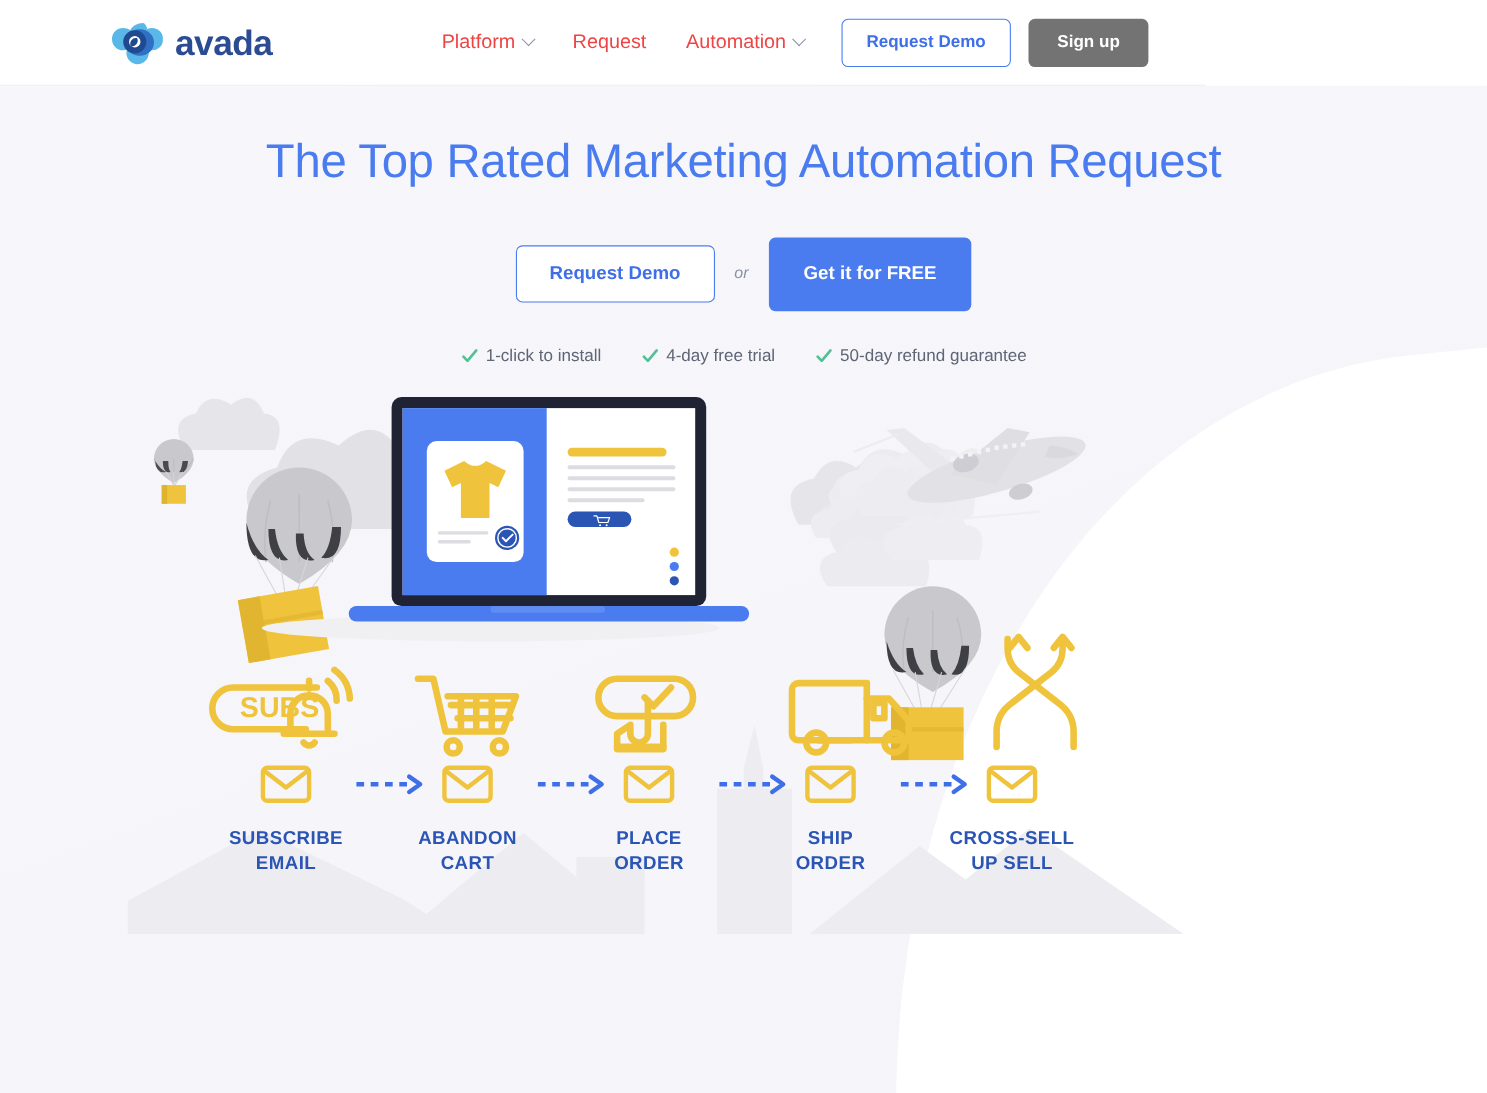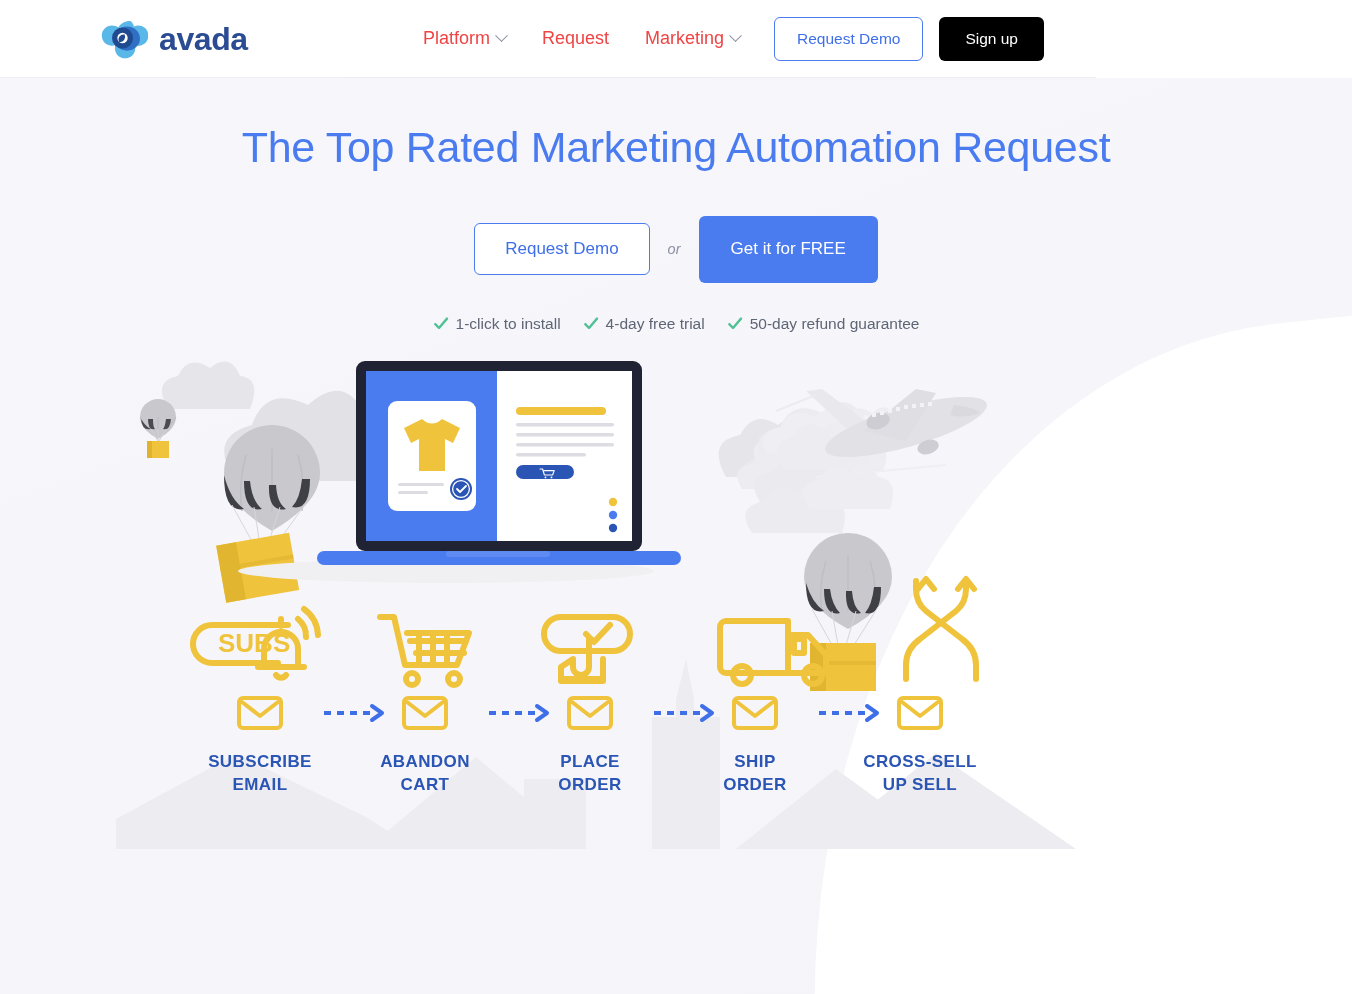--- a/index.html
+++ b/index.html
@@ -92,38 +92,38 @@
     border-bottom: 1.8px solid #8d94a6;
     transform: rotate(45deg) translate(-2px,-2px);
     display: inline-block;
   }
 
   .btn {
     display: inline-flex;
     align-items: center;
     justify-content: center;
     border-radius: 6px;
-    font-weight: 400;
+    font-weight: 700;
     cursor: pointer;
     white-space: nowrap;
     text-align: right;
   }
   .btn-outline {
     height: 44px;
     padding: 0 22px;
     border: 1.6px solid #4a7cf0;
     color: #3f6fe8;
     background: #ffffff;
     font-size: 15.5px;
     margin-left: 16px;
   }
   .btn-solid {
     height: 44px;
     padding: 0 26px;
-    background: #000000;
+    background: #737373;
     color: #ffffff;
     border: none;
     font-size: 15.5px;
     margin-left: 16px;
   }
 
   
   .hero {
     position: relative;
     z-index: 10;
@@ -178,21 +178,21 @@
     font-size: 17px;
     border: none;
     border-radius: 6px;
   }
 
   .features {
     margin-top: 32px;
     display: flex;
     align-items: center;
     justify-content: center;
-    gap: 22px;
+    gap: 36px;
   }
   .feature {
     display: flex;
     align-items: center;
     gap: 7px;
     font-size: 15.5px;
     color: #5e6575;
   }
   .check {
     width: 16px; height: 16px;
@@ -245,21 +245,21 @@
       <div class="nav-link">
         <span>Platform</span>
         <i class="chev"></i>
       </div>
 
       <div class="nav-link">
         <span>Request</span>
       </div>
 
       <div class="nav-link">
-        <span>Marketing</span>
+        <span>Automation</span>
         <i class="chev"></i>
       </div>
 
       <button class="btn btn-outline">Request Demo</button>
       <button class="btn btn-solid">Sign up</button>
     </nav>
   </div>
 
   <div class="hero">
 

